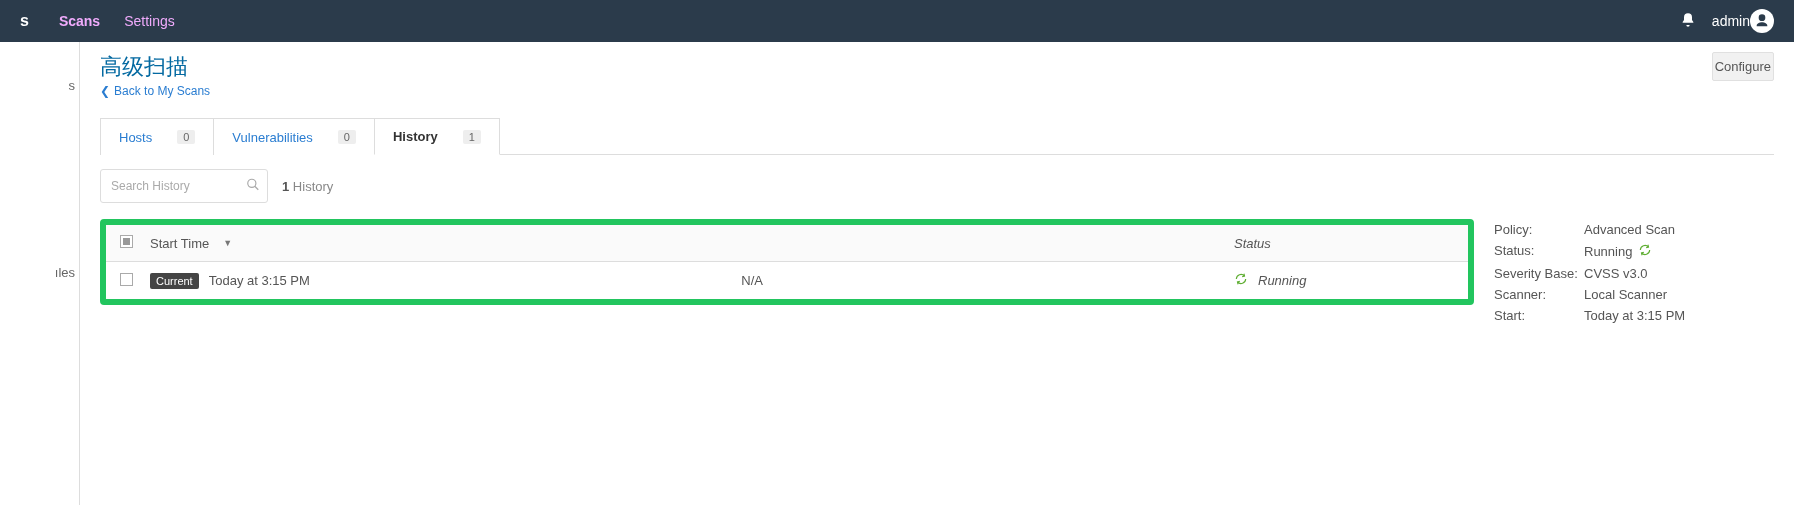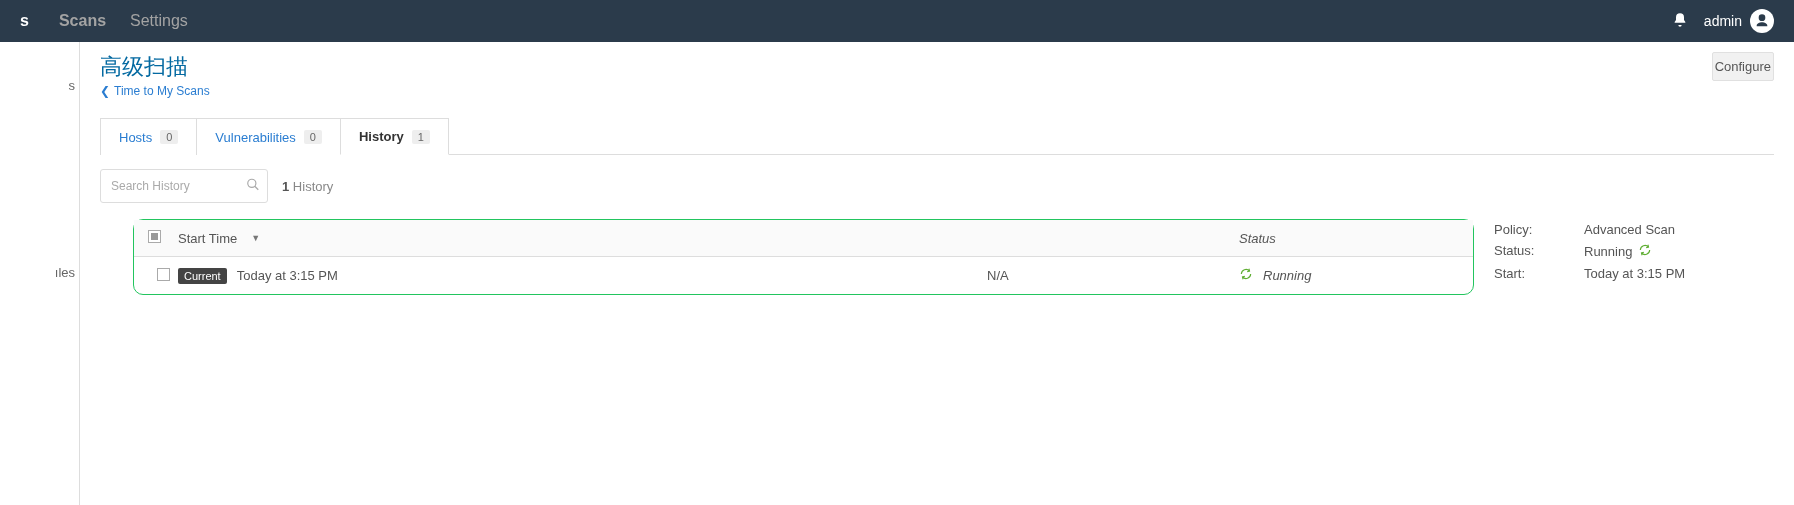--- a/index.html
+++ b/index.html
@@ -1,60 +1,60 @@
 <!DOCTYPE html>
 <html><head>
 <meta charset="utf-8">
 <style>
 * { box-sizing: border-box; margin: 0; padding: 0; }
 body { font-family: Arial, Helvetica, sans-serif; font-size: 13px; color: #555; background: #fff; }
 
 .topbar { background: #2b3b4b; color: #fff; height: 42px; display: flex; align-items: center; padding: 0 20px; }
 .topbar .brand { font-weight: bold; font-size: 16px; margin-right: 30px; color: #fff; }
-.topbar .nav-link { color: #a3a3a3; margin-right: 24px; font-size: 16px; cursor: pointer; }
+.topbar .nav-link { color: #f0abfc; margin-right: 24px; font-size: 14px; cursor: pointer; }
 .topbar .nav-link.active { font-weight: bold; }
 .topbar .spacer { flex: 1; }
 .topbar .bell { margin-right: 16px; cursor: pointer; }
-.topbar .user { display: flex; align-items: center; gap: 8px; font-size: 14px; cursor: pointer; }
+.topbar .user { display: flex; align-items: center; gap: 0; font-size: 14px; cursor: pointer; }
 .topbar .avatar { width: 24px; height: 24px; border-radius: 50%; background: #fff; display: inline-flex; align-items: center; justify-content: center; }
 .topbar .avatar svg { width: 16px; height: 16px; fill: #2b3b4b; }
 
 .layout { display: flex; min-height: calc(100vh - 42px); }
 .sidebar { width: 80px; border-right: 1px solid #ddd; padding-top: 30px; }
 .sidebar .side-item { color: #666; font-size: 13px; padding: 6px 4px 6px 0; text-align: right; cursor: pointer; display: block; width: 100%; white-space: nowrap; overflow: hidden; }
 .content { flex: 1; padding: 10px 20px 20px 20px; }
 
 .page-title-row { display: flex; align-items: flex-start; }
 .page-title-col { flex: 1; }
 .page-title { font-size: 22px; color: #0369a1; font-weight: 400; }
 .back-link { color: #2a7dd1; font-size: 12px; display: inline-flex; align-items: center; gap: 4px; margin-top: 2px; cursor: pointer; }
 .back-link .chev { font-size: 12px; }
 .configure-btn { background: #f1f1f1; border: 1px solid #e0e0e0; color: #555; padding: 6px 2px; font-size: 13px; cursor: pointer; border-radius: 2px; }
 
 .tabs { display: flex; border-bottom: 1px solid #ddd; margin-top: 20px; }
-.tab { padding: 10px 18px; border: 1px solid #ddd; border-bottom: none; margin-right: -1px; background: #fff; cursor: pointer; display: flex; align-items: center; gap: 8px; margin-bottom: -1px; }
+.tab { padding: 10px 18px; border: 1px solid #ddd; border-bottom: none; margin-right: -1px; background: #fff; cursor: pointer; display: flex; align-items: center; gap: 25px; margin-bottom: -1px; }
 .tab.inactive { border-top-color: #ddd; }
 .tab.inactive .tab-label { color: #2a7dd1; }
 .tab.active { border-bottom: 1px solid #fff; }
 .tab.active .tab-label { color: #333; font-weight: bold; }
 .tab .badge { background: #eee; color: #666; border-radius: 2px; padding: 1px 6px; font-size: 11px; }
 
 .toolbar-row { display: flex; align-items: center; gap: 14px; margin-top: 14px; }
 .search-wrap { position: relative; width: 168px; }
 .search-input { width: 100%; height: 34px; border: 1px solid #ddd; border-radius: 3px; padding: 0 30px 0 10px; font-size: 12px; color: #555; }
 .search-input::placeholder { color: #aaa; }
 .search-icon { position: absolute; right: 8px; top: 50%; transform: translateY(-50%); color: #aaa; pointer-events: none; }
 .count-text { color: #888; font-size: 13px; }
 .count-text b { color: #555; }
 
 .main-row { display: flex; gap: 20px; margin-top: 16px; align-items: flex-start; }
-.table-wrap { flex: 1; border: 1px solid #22c55e; border-radius: 10px; margin-left: 33px; }
+.table-wrap { flex: 1; border: 6px solid #22c55e; border-radius: 4px; }
 .table-head, .table-row { display: flex; align-items: center; padding: 10px 14px; }
 .table-head { border-bottom: 1px solid #ddd; color: #555; font-size: 13px; background: #fafafa; }
-.table-row { font-size: 13px; color: #555; text-align: center; }
+.table-row { font-size: 13px; color: #555; }
 .col-check { width: 30px; }
 .col-start { flex: 1.2; display: flex; align-items: center; gap: 10px; }
 .col-mod { flex: 1; }
 .col-status { width: 220px; display: flex; align-items: center; gap: 10px; font-style: italic; }
 .sort-caret { font-size: 9px; margin-left: 4px; color: #777; }
 .chk { width: 13px; height: 13px; border: 1px solid #aaa; display: inline-block; background: #fff; position: relative; }
 .chk.indet::after { content: ""; position: absolute; left: 2px; right: 2px; top: 2px; bottom: 2px; background: #999; }
 .current-badge { background: #444; color: #fff; font-size: 11px; padding: 2px 6px; border-radius: 2px; }
 .refresh-icon svg { width: 14px; height: 14px; stroke: #5fae33; fill: none; stroke-width: 2; }
 
@@ -94,21 +94,21 @@
     <span class="side-item">ıles</span>
   </div>
 
   <div class="content">
 
     <div class="page-title-row">
       <div class="page-title-col">
         <div class="page-title">高级扫描</div>
         <span class="back-link">
           <span class="chev">❮</span>
-          <span>Time to My Scans</span>
+          <span>Back to My Scans</span>
         </span>
       </div>
       <button class="configure-btn">Configure</button>
     </div>
 
     <div class="tabs">
       <div class="tab inactive">
         <span class="tab-label">Hosts</span>
         <span class="badge">0</span>
       </div>
@@ -180,20 +180,28 @@
             <span class="refresh-icon">
               <svg viewBox="0 0 24 24">
                   <path d="M4 12a8 8 0 0 1 14-5M20 12a8 8 0 0 1-14 5"></path>
                   <polyline points="17 3 18 7 14 8"></polyline>
                   <polyline points="7 21 6 17 10 16"></polyline>
                 </svg>
             </span>
           </span>
         </div>
         <div class="detail-row">
+          <span class="k">Severity Base:</span>
+          <span class="v">CVSS v3.0</span>
+        </div>
+        <div class="detail-row">
+          <span class="k">Scanner:</span>
+          <span class="v">Local Scanner</span>
+        </div>
+        <div class="detail-row">
           <span class="k">Start:</span>
           <span class="v">Today at 3:15 PM</span>
         </div>
       </div>
     </div>
 
   </div>
 </div>
 
 </body></html>

